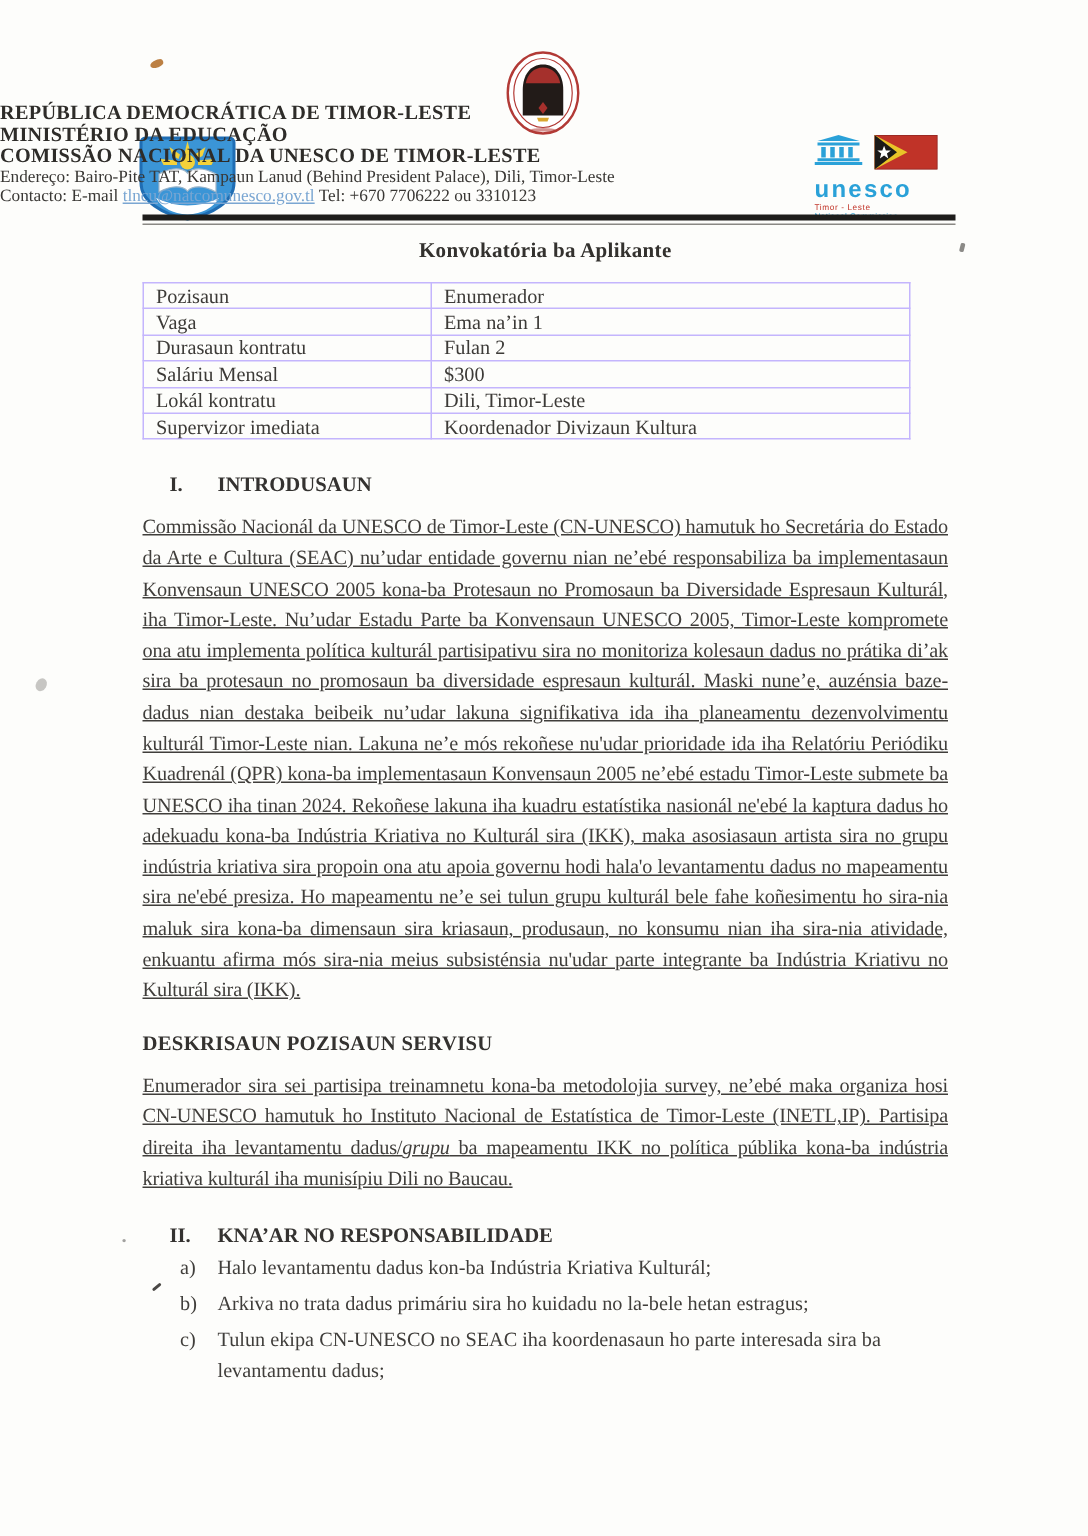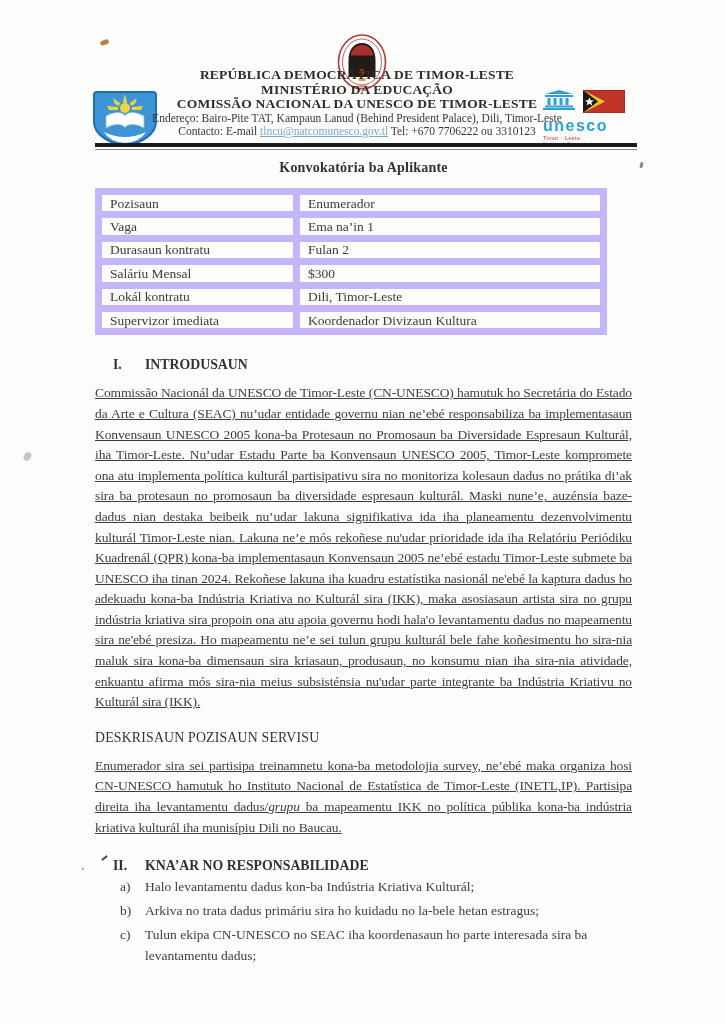--- a/index.html
+++ b/index.html
@@ -11,35 +11,35 @@
   
   .header{position:relative;height:150px;}
   .emblem{position:absolute;left:337px;top:34px;}
   .ministry-logo{position:absolute;left:92px;top:90px;}
   .unesco-block{position:absolute;left:543px;top:90px;width:95px;}
   .unesco-top{display:flex;align-items:flex-start;gap:8px;}
   .unesco-word{color:#2aa1d8;font-weight:bold;font-size:16px;letter-spacing:1.5px;
     font-family:"Liberation Sans",sans-serif;line-height:14px;margin-top:2px;}
   .unesco-sub1{color:#c03328;font-size:5.5px;font-family:"Liberation Sans",sans-serif;margin-top:2px;letter-spacing:.4px;}
   .unesco-sub2{color:#2aa1d8;font-size:5.5px;font-family:"Liberation Sans",sans-serif;letter-spacing:.2px;}
-  .header-text{position:absolute;left:0;top:68px;width:714px;text-align:center;color:#2e2c29;}
+  .header-text{position:absolute;left:0;top:68px;width:714px;color:#2e2c29;}
   .h-line{font-weight:bold;font-size:13.5px;line-height:14.5px;letter-spacing:.2px;}
   .h-small{font-size:11.5px;line-height:13px;color:#393734;}
   .email-link{color:#7aa6d2;text-decoration:underline;}
   .rule{position:absolute;left:95px;top:143px;width:542px;height:4px;background:#1e1d1b;}
   .rule2{position:absolute;left:95px;top:149px;width:542px;height:1px;background:#8a8884;}
   
   .content{padding:0 93px 0 95px;}
   .doc-title{text-align:center;font-weight:bold;font-size:14px;color:#33312e;margin-top:10px;letter-spacing:.2px;}
   table.info{border-collapse:collapse;width:512px;margin-top:12px;font-size:13.5px;color:#3c3a37;}
-  table.info td{border:7px solid #c4b5fd;padding:0px 8px;height:16.4px;line-height:15px;}
+  table.info td{border:1px solid #c4b5fd;padding:0px 8px;height:16.4px;line-height:15px;}
   table.info td.c1{width:175px;}
   .sec-head{display:flex;font-weight:bold;font-size:13.8px;color:#343230;margin-top:22px;}
   .sec-num{width:32px;margin-left:18px;}
-  .plain-head{font-weight:normal;font-size:13.8px;color:#343230;margin-top:17px;letter-spacing:.2px;}
+  .plain-head{font-weight:bold;font-size:13.8px;color:#343230;margin-top:17px;letter-spacing:.2px;}
   p.body{margin:10px 0 0 0;font-size:13.5px;line-height:20.6px;text-align:justify;
     letter-spacing:-0.12px;color:#403e3b;text-decoration:underline;}
   .faint-dot{opacity:.45;margin-left:-14px;width:14px;display:inline-block;}
   .list{margin-top:3px;font-size:13.5px;color:#403e3b;}
   .list-item{display:flex;line-height:20.8px;margin-top:3px;}
   .marker{width:25px;margin-left:25px;flex:none;}
   .item-text{width:462px;}
   
   .art-orange{position:absolute;left:100px;top:40px;width:9px;height:5px;background:#b5722f;border-radius:60% 40% 50% 50%;transform:rotate(-18deg);opacity:.9;}
   .art-tick{position:absolute;left:101px;top:857px;width:7px;height:2px;background:#4a4845;transform:rotate(-40deg);border-radius:1px;}

